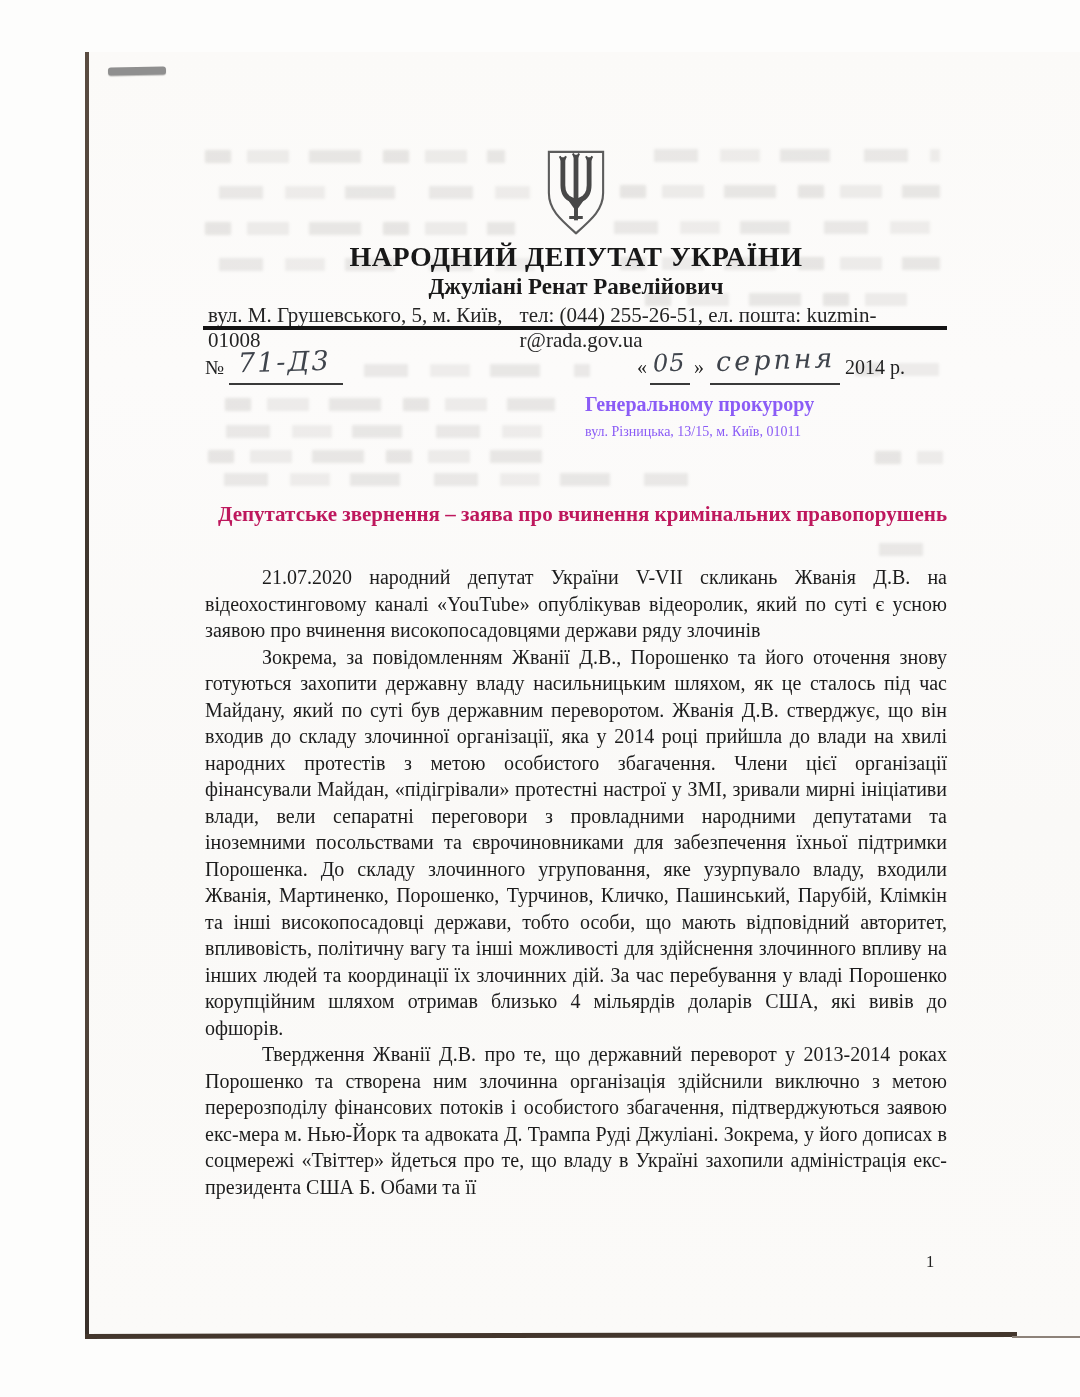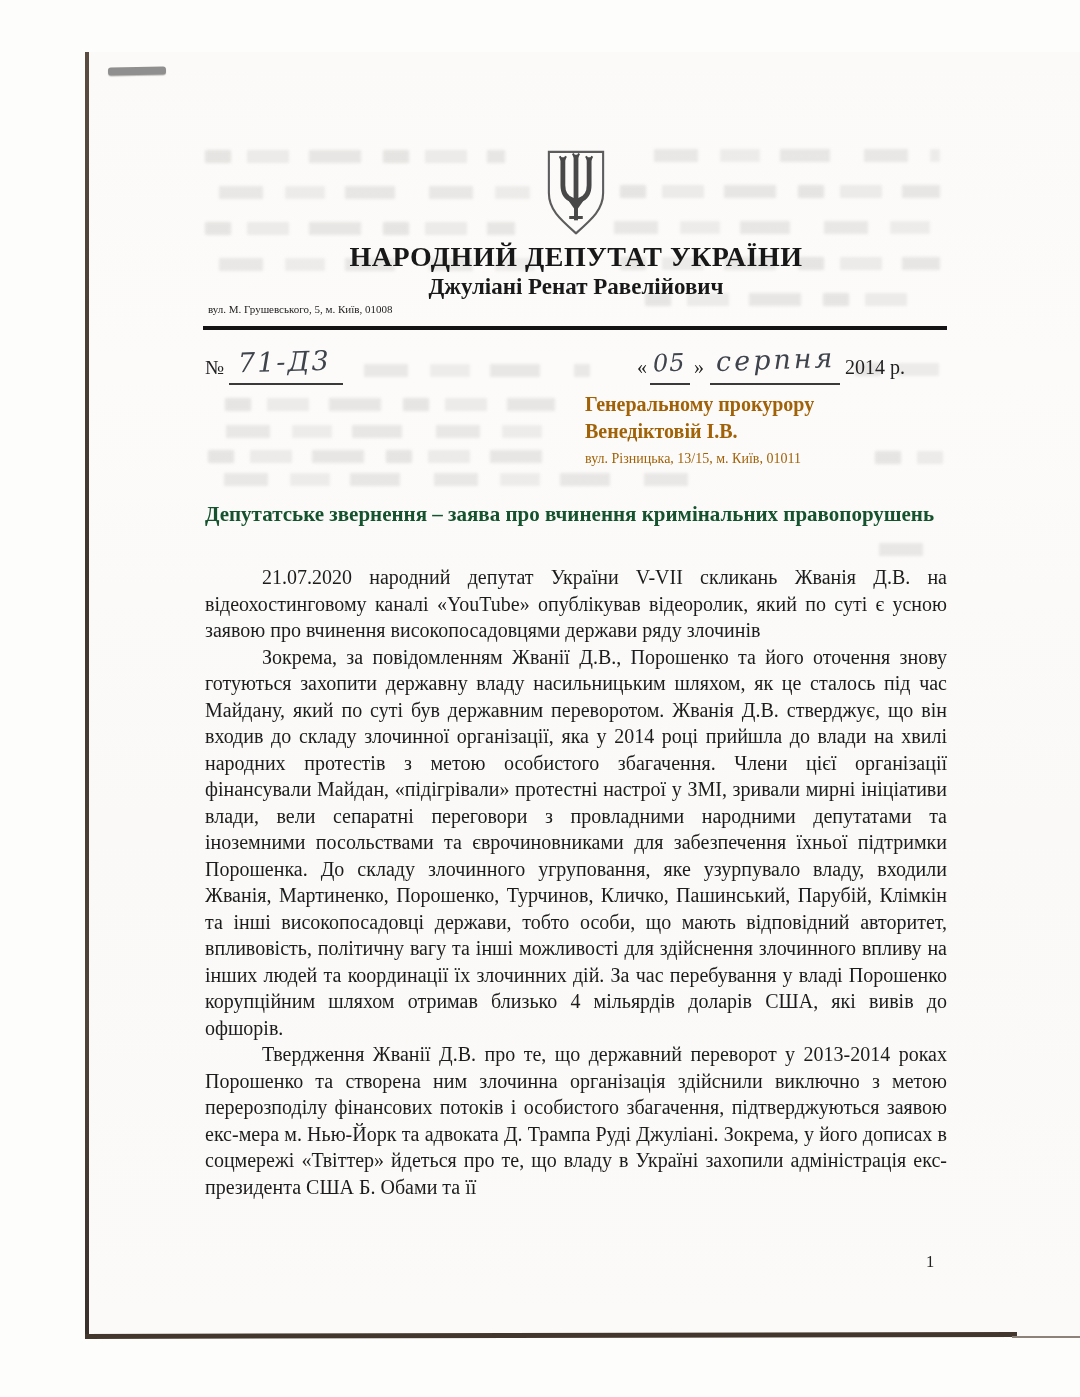--- a/index.html
+++ b/index.html
@@ -25,45 +25,45 @@
       rgba(122,119,114,0) 58px 80px, rgba(122,119,114,.20) 80px 120px,
       rgba(122,119,114,0) 120px 140px, rgba(122,119,114,.27) 140px 190px,
       rgba(122,119,114,0) 190px 210px);}
   
   .emblem{position:absolute;left:541px;top:146px;width:70px;height:94px;}
   .lh-title{position:absolute;left:205px;top:241px;width:742px;text-align:center;
             font-size:28px;font-weight:bold;letter-spacing:.5px;color:#181818;}
   .lh-name{position:absolute;left:205px;top:274px;width:742px;text-align:center;
            font-size:23px;font-weight:bold;color:#181818;}
   .lh-contact{position:absolute;left:208px;top:303px;width:736px;display:flex;
-              justify-content:space-between;font-size:11px;color:#242424;}
+              justify-content:space-between;font-size:21px;color:#242424;}
   .lh-rule{position:absolute;left:203px;top:326px;width:744px;height:3.5px;background:#141414;}
 
   
   .ref-label{position:absolute;left:205px;top:356px;font-size:20px;color:#222;}
   .hand{font-family:"DejaVu Serif", serif;font-style:italic;color:#3f444c;}
   .ref-value{position:absolute;left:238px;top:346px;font-size:27px;letter-spacing:2px;transform:rotate(-1.5deg);}
   .uline{position:absolute;height:2px;background:#3a3a3a;}
   .u-ref{left:229px;top:383px;width:114px;}
   .date-q1{position:absolute;left:637px;top:356px;font-size:20px;color:#222;}
   .date-day{position:absolute;left:653px;top:349px;font-size:24px;letter-spacing:1px;transform:rotate(-2deg);}
   .u-day{left:650px;top:383px;width:40px;}
   .date-q2{position:absolute;left:694px;top:356px;font-size:20px;color:#222;}
   .date-month{position:absolute;left:716px;top:344px;font-size:27px;letter-spacing:3px;transform:rotate(-2deg);}
   .u-month{left:710px;top:383px;width:130px;}
   .date-year{position:absolute;left:845px;top:356px;font-size:20px;color:#222;}
 
   
-  .addressee{position:absolute;left:585px;top:391px;line-height:27px;color:#a16207;}
+  .addressee{position:absolute;left:585px;top:391px;line-height:27px;color:#8b5cf6;}
   .addressee .b{font-weight:bold;font-size:20px;}
   .addressee .r{font-size:14px;}
 
   
-  .subject{position:absolute;left:205px;top:499px;width:742px;text-align:left;
-           font-weight:bold;font-size:21px;line-height:30px;color:#14532d;}
+  .subject{position:absolute;left:205px;top:499px;width:742px;text-align:right;
+           font-weight:bold;font-size:21px;line-height:30px;color:#be185d;}
 
   
   .body-text{position:absolute;left:205px;top:564px;width:742px;font-size:20px;
              line-height:26.5px;text-align:justify;color:#1c1c1c;}
   .body-text p{margin:0;text-indent:57px;}
   .body-text p + p{margin-top:0;}
   .body-text .url{font-size:16.5px;text-indent:0;line-height:26px;margin-top:0;
                   text-align:left;letter-spacing:.2px;}
   .page-num{position:absolute;left:926px;top:1252px;font-size:16.5px;color:#222;}
 </style>
@@ -110,38 +110,38 @@
         <path d="M40 67 V79" stroke-width="4.5"></path>
         <path d="M34 78 h12" stroke-width="3.5"></path>
       </g>
     </svg>
   </div>
 
   <div class="lh-title">НАРОДНИЙ ДЕПУТАТ УКРАЇНИ</div>
   <div class="lh-name">Джуліані Ренат Равелійович</div>
   <div class="lh-contact">
     <span>вул. М. Грушевського, 5, м. Київ, 01008</span>
+    <span>тел: (044) 255-26-51, ел. пошта: kuzmin-r@rada.gov.ua</span>
   </div>
   <div class="lh-rule"></div>
 
   <span class="ref-label">№</span>
   <span class="ref-value hand">71-Д3</span>
   <div class="uline u-ref"></div>
 
   <span class="date-q1">«</span>
   <span class="date-day hand">05</span>
   <div class="uline u-day"></div>
   <span class="date-q2">»</span>
   <span class="date-month hand">серпня</span>
   <div class="uline u-month"></div>
   <span class="date-year">2014 р.</span>
 
   <div class="addressee">
     <div class="b">Генеральному прокурору</div>
-    <div class="b">Венедіктовій І.В.</div>
     <div class="r">вул. Різницька, 13/15, м. Київ, 01011</div>
   </div>
 
   <div class="subject">Депутатське звернення – заява про вчинення кримінальних правопорушень</div>
 
   <div class="body-text">
     <p>21.07.2020 народний депутат України V-VII скликань Жванія Д.В. на відеохостинговому каналі «YouTube» опублікував відеоролик, який по суті є усною заявою про вчинення високопосадовцями держави ряду злочинів</p>
     <p>Зокрема, за повідомленням Жванії Д.В., Порошенко та його оточення знову готуються захопити державну владу насильницьким шляхом, як це сталось під час Майдану, який по суті був державним переворотом. Жванія Д.В. стверджує, що він входив до складу злочинної організації, яка у 2014 році прийшла до влади на хвилі народних протестів з метою особистого збагачення. Члени цієї організації фінансували Майдан, «підігрівали» протестні настрої у ЗМІ, зривали мирні ініціативи влади, вели сепаратні переговори з провладними народними депутатами та іноземними посольствами та єврочиновниками для забезпечення їхньої підтримки Порошенка. До складу злочинного угруповання, яке узурпувало владу, входили Жванія, Мартиненко, Порошенко, Турчинов, Кличко, Пашинський, Парубій, Клімкін та інші високопосадовці держави, тобто особи, що мають відповідний авторитет, впливовість, політичну вагу та інші можливості для здійснення злочинного впливу на інших людей та координації їх злочинних дій. За час перебування у владі Порошенко корупційним шляхом отримав близько 4 мільярдів доларів США, які вивів до офшорів.</p>
     <p>Твердження Жванії Д.В. про те, що державний переворот у 2013-2014 роках Порошенко та створена ним злочинна організація здійснили виключно з метою перерозподілу фінансових потоків і особистого збагачення, підтверджуються заявою екс-мера м. Нью-Йорк та адвоката Д. Трампа Руді Джуліані. Зокрема, у його дописах в соцмережі «Твіттер» йдеться про те, що владу в Україні захопили адміністрація екс-президента США Б. Обами та її</p>
   </div>

